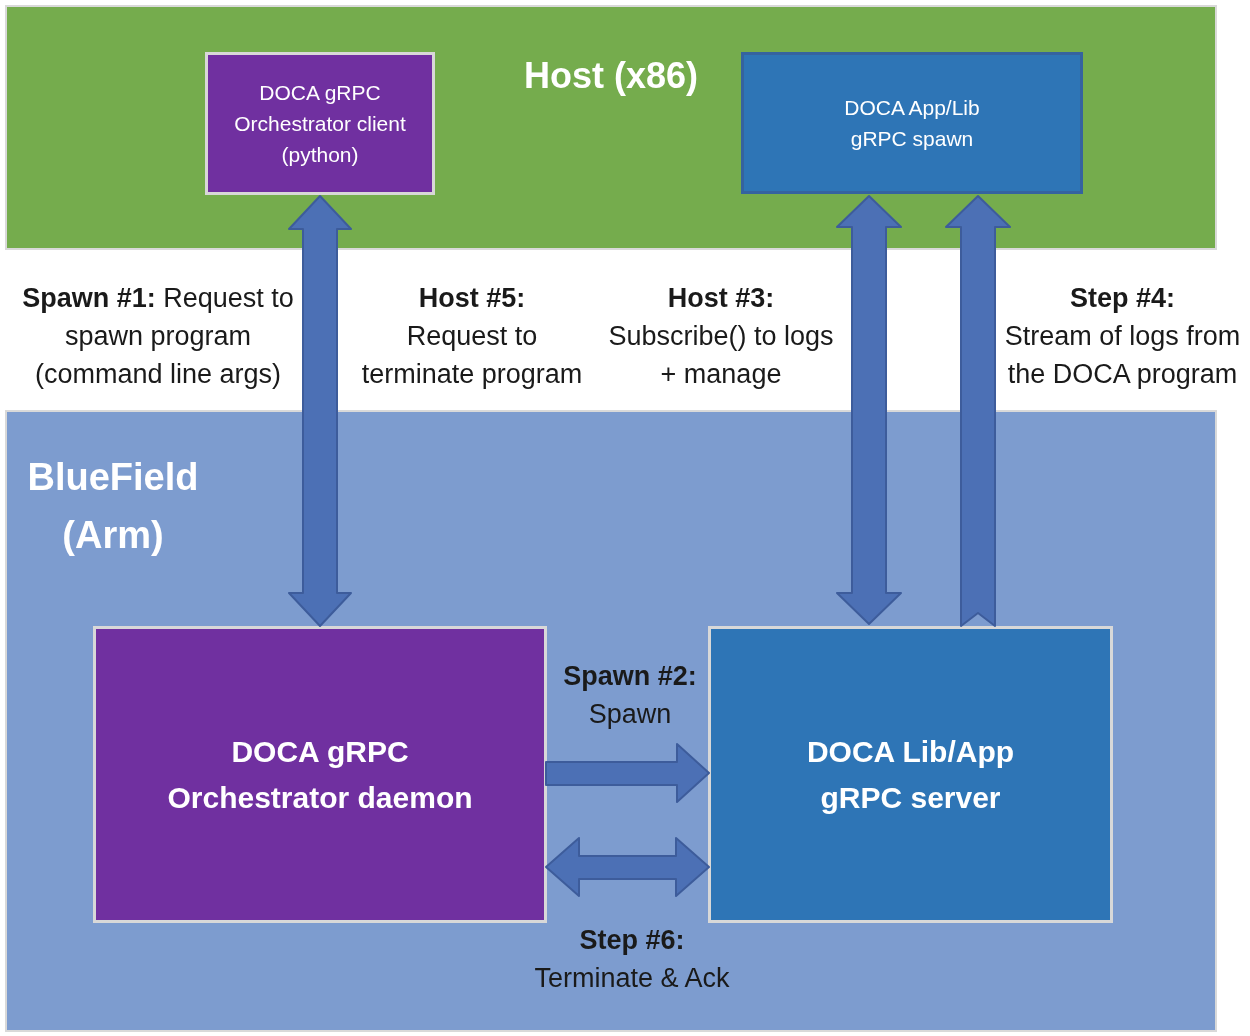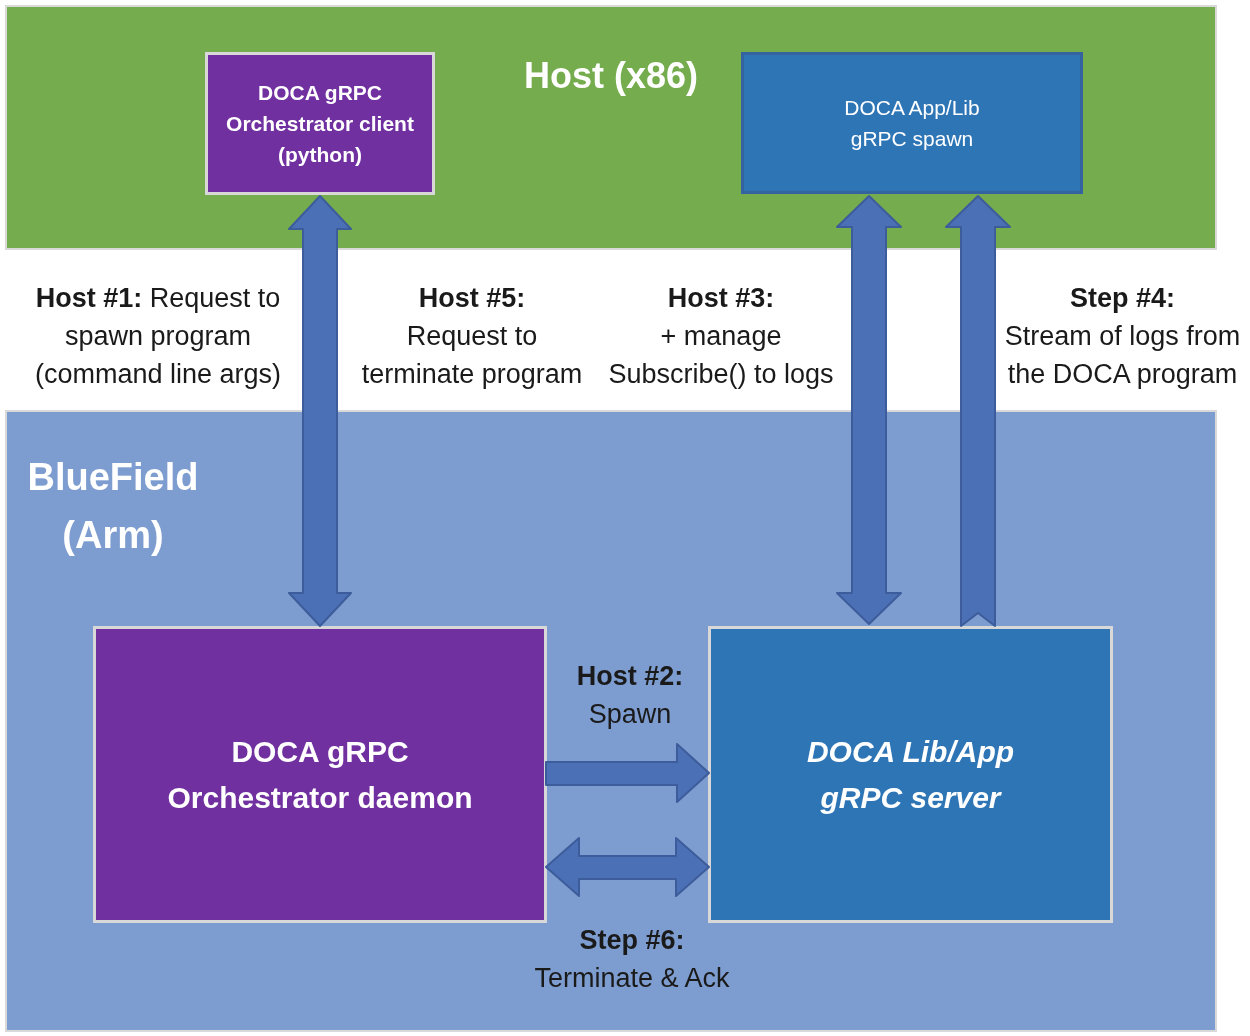--- a/index.html
+++ b/index.html
@@ -21,28 +21,28 @@
   .band{position:absolute;box-sizing:border-box;border:2px solid var(--band-border);}
   .band.host{left:5px;top:5px;width:1212px;height:245px;background:var(--host-band);}
   .band.bluefield{left:5px;top:410px;width:1212px;height:622px;background:var(--bluefield-band);}
 
   .region-title{position:absolute;color:#ffffff;font-weight:700;text-align:center;}
   .host-title{left:5px;top:52px;width:1212px;font-size:36px;line-height:48px;}
   .bluefield-title{left:23px;top:448px;width:180px;font-size:38px;line-height:58px;}
 
   .node{position:absolute;box-sizing:border-box;display:flex;flex-direction:column;
         align-items:center;justify-content:center;color:#ffffff;text-align:center;z-index:2;}
-  .node.purple{background:var(--purple-box);border:3px solid var(--light-border);font-weight:bold;}
+  .node.purple{background:var(--purple-box);border:3px solid var(--light-border);}
   .node.blue{background:var(--blue-box);}
   .orch-client{left:205px;top:52px;width:230px;height:143px;font-size:21px;line-height:31px;}
   .grpc-client{left:741px;top:52px;width:342px;height:142px;font-size:21px;line-height:31px;
                border:3px solid var(--blue-border);}
   .orch-daemon{left:93px;top:626px;width:454px;height:297px;font-size:30px;line-height:46px;font-weight:700;}
   .grpc-server{left:708px;top:626px;width:405px;height:297px;font-size:30px;line-height:46px;
-               font-weight:700;border:3px solid var(--light-border);font-style:italic;}
+               font-weight:700;border:3px solid var(--light-border);}
 
   .steplabel{position:absolute;color:#1a1a1a;font-size:27px;line-height:38px;text-align:center;z-index:3;}
   .steplabel .b{font-weight:700;}
   .step1{left:8px;top:279px;width:300px;}
   .step5{left:342px;top:279px;width:260px;}
   .step3{left:590px;top:279px;width:262px;}
   .step4{left:985px;top:279px;width:275px;}
   .step2{left:555px;top:657px;width:150px;}
   .step6{left:507px;top:921px;width:250px;}
 
@@ -78,45 +78,45 @@
     <div>DOCA gRPC</div>
     <div>Orchestrator daemon</div>
   </div>
 
   <div class="node blue grpc-server">
     <div>DOCA Lib/App</div>
     <div>gRPC server</div>
   </div>
 
   <div class="steplabel step1">
-    <div><span class="b">Host #1:</span> <span>Request to</span></div>
+    <div><span class="b">Spawn #1:</span> <span>Request to</span></div>
     <div>spawn program</div>
     <div>(command line args)</div>
   </div>
 
   <div class="steplabel step5">
     <div class="b">Host #5:</div>
     <div>Request to</div>
     <div>terminate program</div>
   </div>
 
   <div class="steplabel step3">
     <div class="b">Host #3:</div>
+    <div>Subscribe() to logs</div>
     <div>+ manage</div>
-    <div>Subscribe() to logs</div>
   </div>
 
   <div class="steplabel step4">
     <div class="b">Step #4:</div>
     <div>Stream of logs from</div>
     <div>the DOCA program</div>
   </div>
 
   <div class="steplabel step2">
-    <div class="b">Host #2:</div>
+    <div class="b">Spawn #2:</div>
     <div>Spawn</div>
   </div>
 
   <div class="steplabel step6">
     <div class="b">Step #6:</div>
     <div>Terminate &amp; Ack</div>
   </div>
 
   <svg class="arrows" viewBox="0 0 1250 1036">
     <polygon points="320,196 351,229 337,229 337,593 351,593 320,626 289,593 303,593 303,229 289,229"></polygon>

